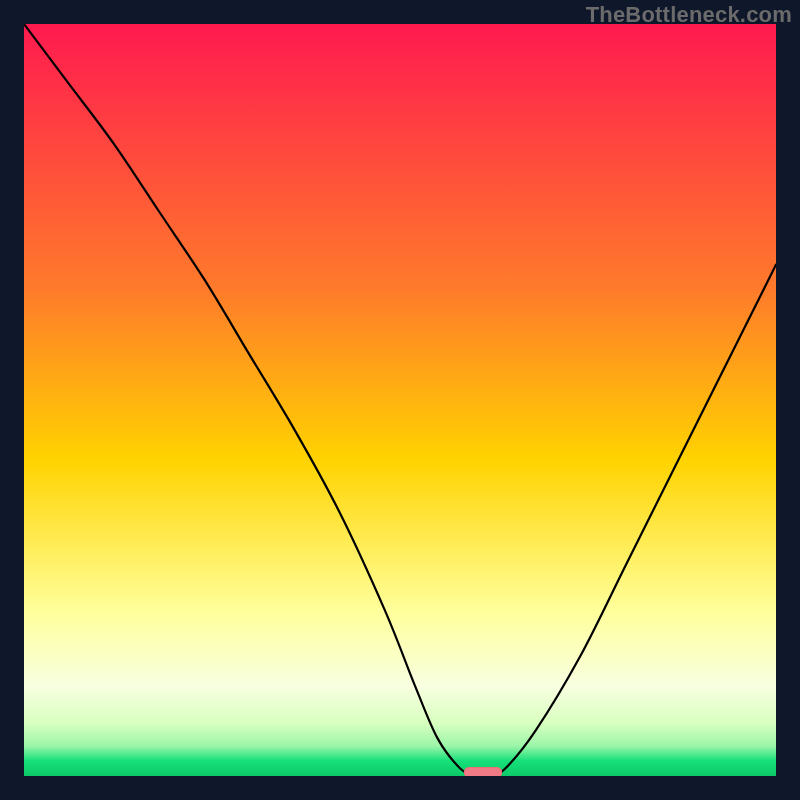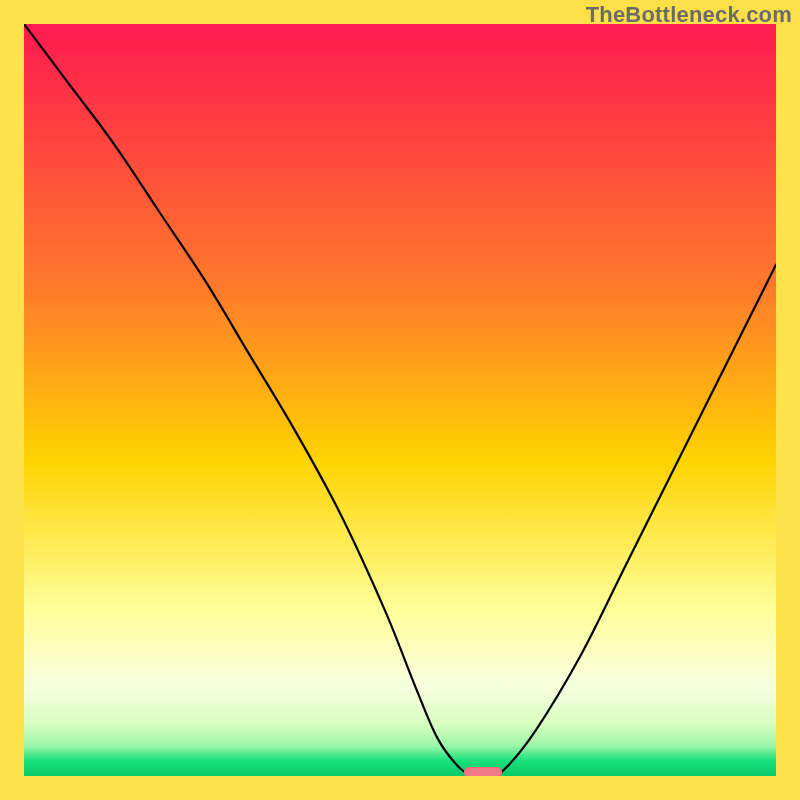--- a/index.html
+++ b/index.html
@@ -9,21 +9,21 @@
     height: 800px;
     background: #000;
     overflow: hidden;
   }
   .frame {
     position: absolute;
     left: 0;
     top: 0;
     width: 800px;
     height: 800px;
-    background: #fde047;
+    background: #0f172a;
   }
   .plot {
     position: absolute;
     left: 24px;
     top: 24px;
     width: 752px;
     height: 752px;
     overflow: hidden;
   }
   .gradient {

